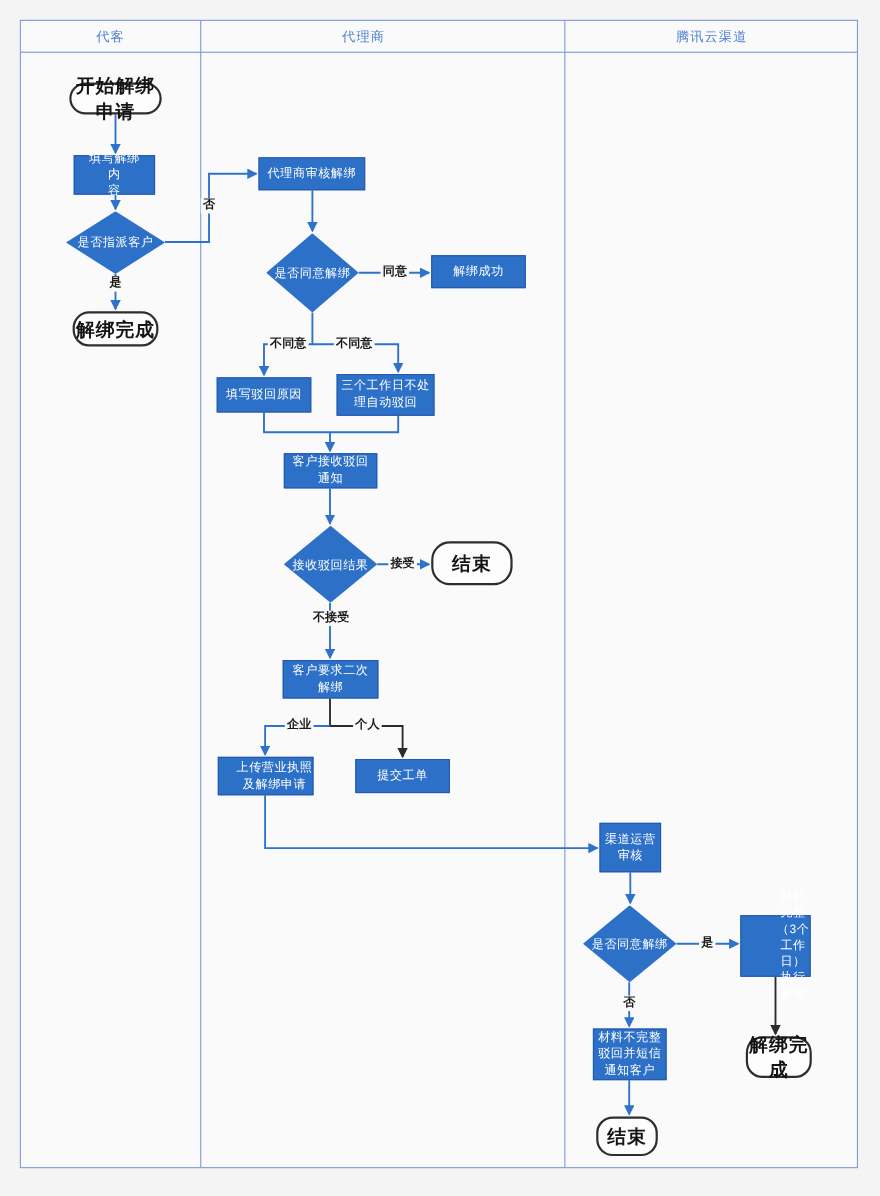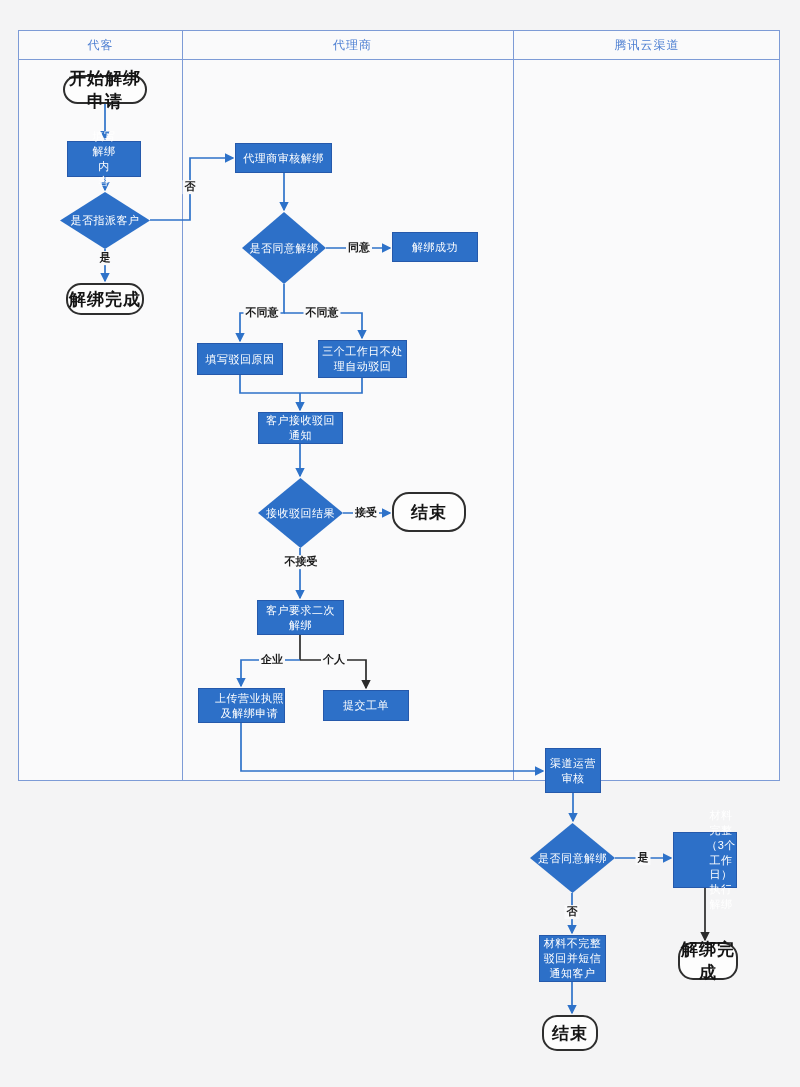--- a/index.html
+++ b/index.html
@@ -6,22 +6,22 @@
   body{
     width:800px;height:1087px;
     background:#f4f4f5;
     font-family:"Liberation Sans","DejaVu Sans",sans-serif;
     position:relative;
     -webkit-font-smoothing:antialiased;
   }
   .canvas{position:absolute;left:0;top:0;width:800px;height:1087px;}
   
   .table-frame{
-    position:absolute;left:18px;top:18px;width:762px;height:751px;
-    border:1px solid #7d9bd6;background:#fafafb;box-sizing:border-box;margin-top:12px;
+    position:absolute;left:18px;top:18px;width:762px;height:1044px;
+    border:1px solid #7d9bd6;background:#fafafb;box-sizing:border-box;
   }
   .header-row{
     position:absolute;left:0;top:0;width:100%;height:29px;
     border-bottom:1px solid #7d9bd6;box-sizing:border-box;
   }
   .vdiv{position:absolute;top:0;width:1px;height:100%;background:#7d9bd6;}
   .lane-title{
     position:absolute;top:0;height:29px;display:flex;align-items:center;justify-content:center;
     color:#4d7fd2;font-size:12px;letter-spacing:1px;
   }
@@ -59,21 +59,21 @@
 
 <div class="canvas">
 
   <div class="table-frame">
     <div class="header-row"></div>
     <div class="vdiv" style="left:163px;"></div>
     <div class="vdiv" style="left:494px;"></div>
     <div class="lane-title" style="left:0;width:163px;">
         <span class="nl">代客</span>
       </div>
-    <div class="lane-title" style="left:168px;width:331px;">
+    <div class="lane-title" style="left:146px;width:331px;">
         <span class="nl">代理商</span>
       </div>
     <div class="lane-title" style="left:494px;width:268px;">
         <span class="nl">腾讯云渠道</span>
       </div>
   </div>
 
   <svg class="edges" width="800" height="1087" viewBox="0 0 800 1087">
     <defs>
       <marker id="mb" viewBox="0 0 10 10" refX="8.6" refY="5" markerWidth="5.6" markerHeight="5.6" orient="auto-start-reverse">
@@ -104,21 +104,21 @@
     <path class="eb" d="M573,793 L573,821" marker-end="url(#mb)"></path>
     <path class="eb" d="M615,858 L671,858" marker-end="url(#mb)"></path>
     <path class="eb" d="M572,893 L572,933" marker-end="url(#mb)"></path>
     <path class="eb" d="M572,982 L572,1013" marker-end="url(#mb)"></path>
     <path class="ek" d="M705,888 L705,940" marker-end="url(#mk)"></path>
   </svg>
 
   <div class="node terminator" style="left:63px;top:75px;width:84px;height:29px;">
       <span class="nl">开始解绑申请</span>
     </div>
-  <div class="node rect" style="left:67px;top:141px;width:74px;height:36px;padding:0 20px;">
+  <div class="node rect" style="left:67px;top:141px;width:74px;height:36px;padding:0 8px;">
       <span class="nl">填写解绑内
 容</span>
     </div>
   <div class="node diamond" style="left:60px;top:192px;width:90px;height:57px;">
       <span class="nl">是否指派客户</span>
     </div>
   <div class="node terminator" style="left:66px;top:283px;width:78px;height:32px;">
       <span class="nl">解绑完成</span>
     </div>
 
@@ -127,21 +127,21 @@
     </div>
   <div class="node diamond" style="left:242px;top:212px;width:84px;height:72px;">
       <span class="nl">是否同意解绑</span>
     </div>
   <div class="node rect" style="left:392px;top:232px;width:86px;height:30px;">
       <span class="nl">解绑成功</span>
     </div>
   <div class="node rect" style="left:197px;top:343px;width:86px;height:32px;">
       <span class="nl">填写驳回原因</span>
     </div>
-  <div class="node rect" style="left:318px;top:340px;width:89px;height:38px;">
+  <div class="node rect" style="left:306px;top:340px;width:89px;height:38px;">
       <span class="nl">三个工作日不处
 理自动驳回</span>
     </div>
   <div class="node rect" style="left:258px;top:412px;width:85px;height:32px;">
       <span class="nl">客户接收驳回
 通知</span>
     </div>
   <div class="node diamond" style="left:258px;top:478px;width:85px;height:70px;">
       <span class="nl">接收驳回结果</span>
     </div>

